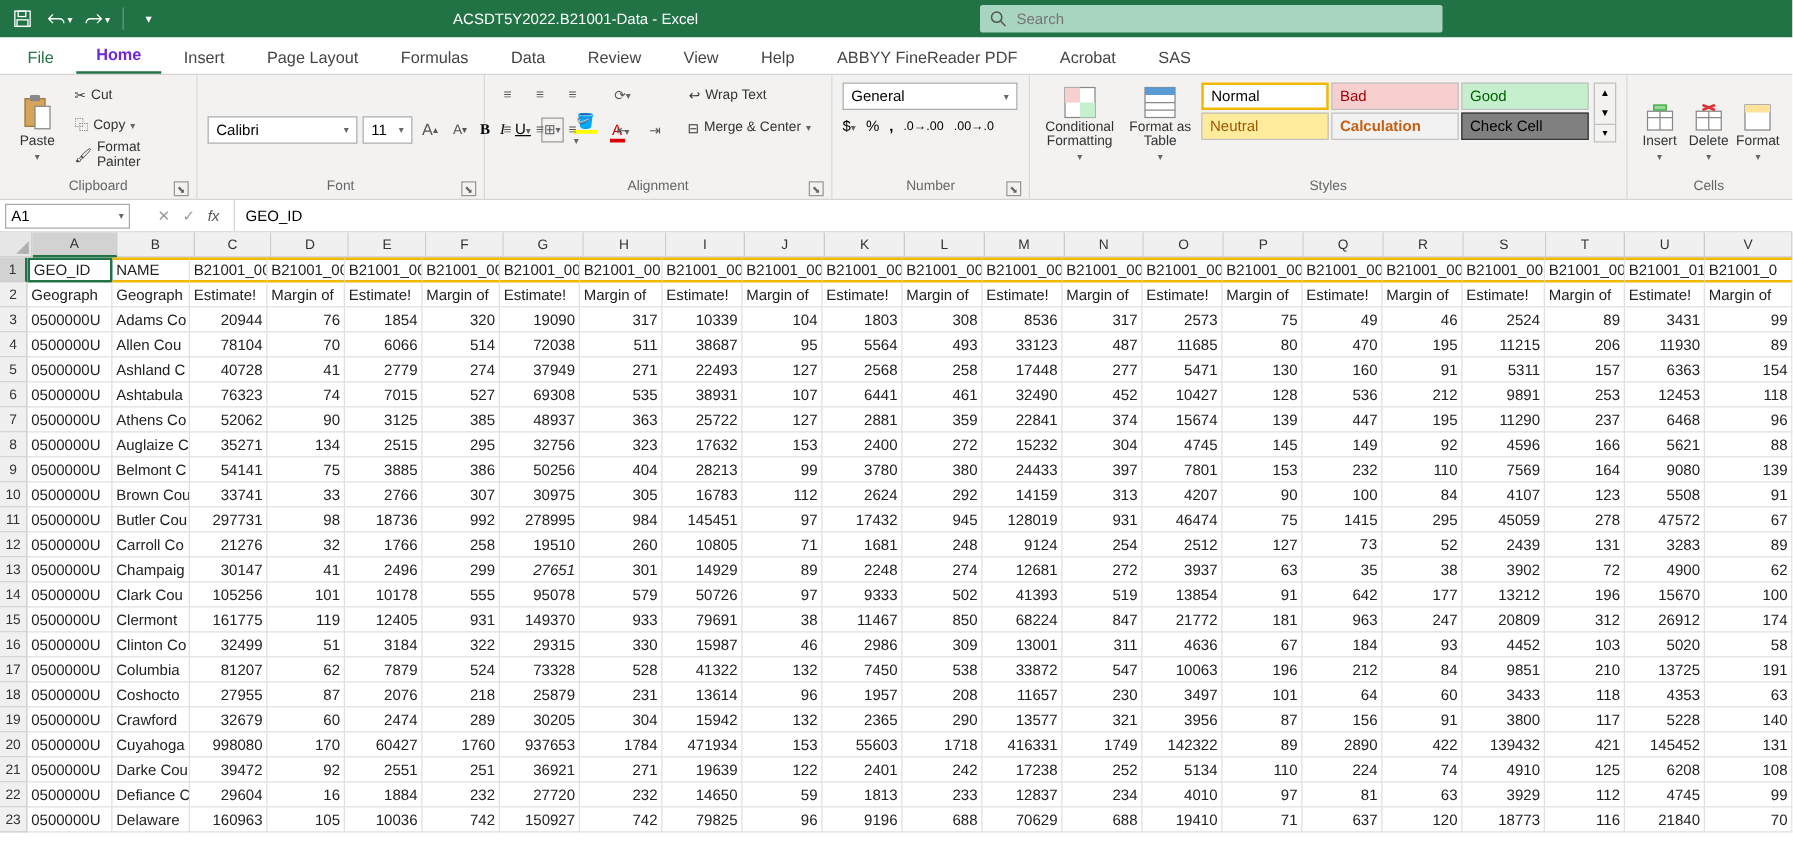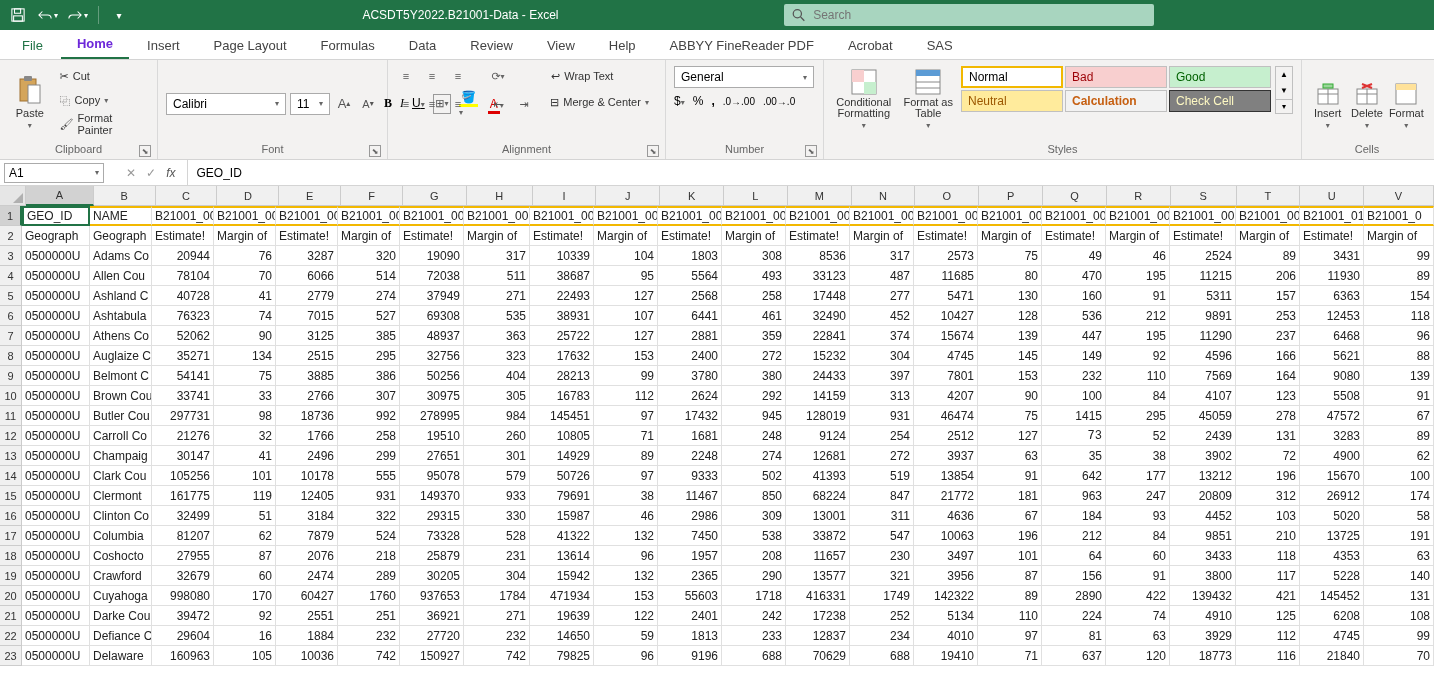--- a/index.html
+++ b/index.html
@@ -33,21 +33,21 @@
 .combo { border:1px solid #ababab; background:#fff; height:22px; font-size:12px; padding:0 6px; display:flex;align-items:center; justify-content:space-between; gap:6px;}
 .caret { font-size:8px; color:#666;}
 .icon-box { width:20px;height:20px;border:1px solid #999;display:inline-flex;align-items:center;justify-content:center;font-size:11px;color:#555;}
 .style-cell { width:102px; height:22px; border:1px solid #c0c0c0; display:flex; align-items:center; padding:0 6px; font-size:12px; }
 .style-grid { display:grid; grid-template-columns:repeat(3, 102px); gap:2px; }
 .style-normal { background:#fff; border:2px solid #f2b800 !important; }
 .style-bad { background:#f8cfcf; color:#9c0006; }
 .style-good { background:#c6efce; color:#006100; }
 .style-neutral { background:#ffeb9c; color:#9c5700; }
 .style-calc { background:#f2f2f2; color:#c65f11; font-weight:600; }
-.style-check { background:#808080; color:#fef9c3; border:1px solid #333 !important;}
+.style-check { background:#808080; color:#000000; border:1px solid #333 !important;}
 
 
 .fbar-row { height:26px; border-bottom:1px solid #d4d4d4; display:flex; align-items:center; }
 .name-box { width:100px; border:1px solid #ababab; height:20px; margin-left:4px; display:flex; align-items:center; justify-content:space-between; padding:0 4px; font-size:12px;}
 .fbar-btns { display:flex; gap:10px; padding:0 12px; color:#999; border-right:1px solid #d4d4d4; height:100%; align-items:center; margin-left:10px;}
 .fbar-input { flex:1; padding:0 8px; font-size:12px;}
 
 
 .grid-wrap { position:relative; }
 .select-all { position:absolute; left:0; top:0; width:26px; height:20px; background:#e6e6e6; border-right:1px solid #ccc; border-bottom:1px solid #ccc; display:flex;align-items:flex-end;justify-content:flex-end;}
@@ -433,21 +433,21 @@
           <div class="cell txt" style="width: 66px;">Estimate!</div>
           <div class="cell txt" style="width: 64px;">Margin of</div>
           <div class="cell txt" style="width: 64px;">Estimate!</div>
           <div class="cell txt" style="width: 70px;">Margin of</div>
         </div>
         <div class="cell-row">
           <div class="cell txt" style="width: 68px;">0500000U</div>
           <div class="cell txt" style="width: 62px;">Adams Co</div>
           <div class="cell num" style="width: 62px;">20944</div>
           <div class="cell num" style="width: 62px;">76</div>
-          <div class="cell num" style="width: 62px;">3287</div>
+          <div class="cell num" style="width: 62px;">1854</div>
           <div class="cell num" style="width: 62px;">320</div>
           <div class="cell num" style="width: 64px;">19090</div>
           <div class="cell num" style="width: 66px;">317</div>
           <div class="cell num" style="width: 64px;">10339</div>
           <div class="cell num" style="width: 64px;">104</div>
           <div class="cell num" style="width: 64px;">1803</div>
           <div class="cell num" style="width: 64px;">308</div>
           <div class="cell num" style="width: 64px;">8536</div>
           <div class="cell num" style="width: 64px;">317</div>
           <div class="cell num" style="width: 64px;">2573</div>
@@ -675,21 +675,21 @@
           <div class="cell num" style="width: 64px;">3283</div>
           <div class="cell num" style="width: 70px;">89</div>
         </div>
         <div class="cell-row">
           <div class="cell txt" style="width: 68px;">0500000U</div>
           <div class="cell txt" style="width: 62px;">Champaig</div>
           <div class="cell num" style="width: 62px;">30147</div>
           <div class="cell num" style="width: 62px;">41</div>
           <div class="cell num" style="width: 62px;">2496</div>
           <div class="cell num" style="width: 62px;">299</div>
-          <div class="cell num" style="width: 64px;">27651</div>
+          <div class="cell num" style="width: 64px; font-style: italic;">27651</div>
           <div class="cell num" style="width: 66px;">301</div>
           <div class="cell num" style="width: 64px;">14929</div>
           <div class="cell num" style="width: 64px;">89</div>
           <div class="cell num" style="width: 64px;">2248</div>
           <div class="cell num" style="width: 64px;">274</div>
           <div class="cell num" style="width: 64px;">12681</div>
           <div class="cell num" style="width: 64px;">272</div>
           <div class="cell num" style="width: 64px;">3937</div>
           <div class="cell num" style="width: 64px;">63</div>
           <div class="cell num" style="width: 64px;">35</div>

